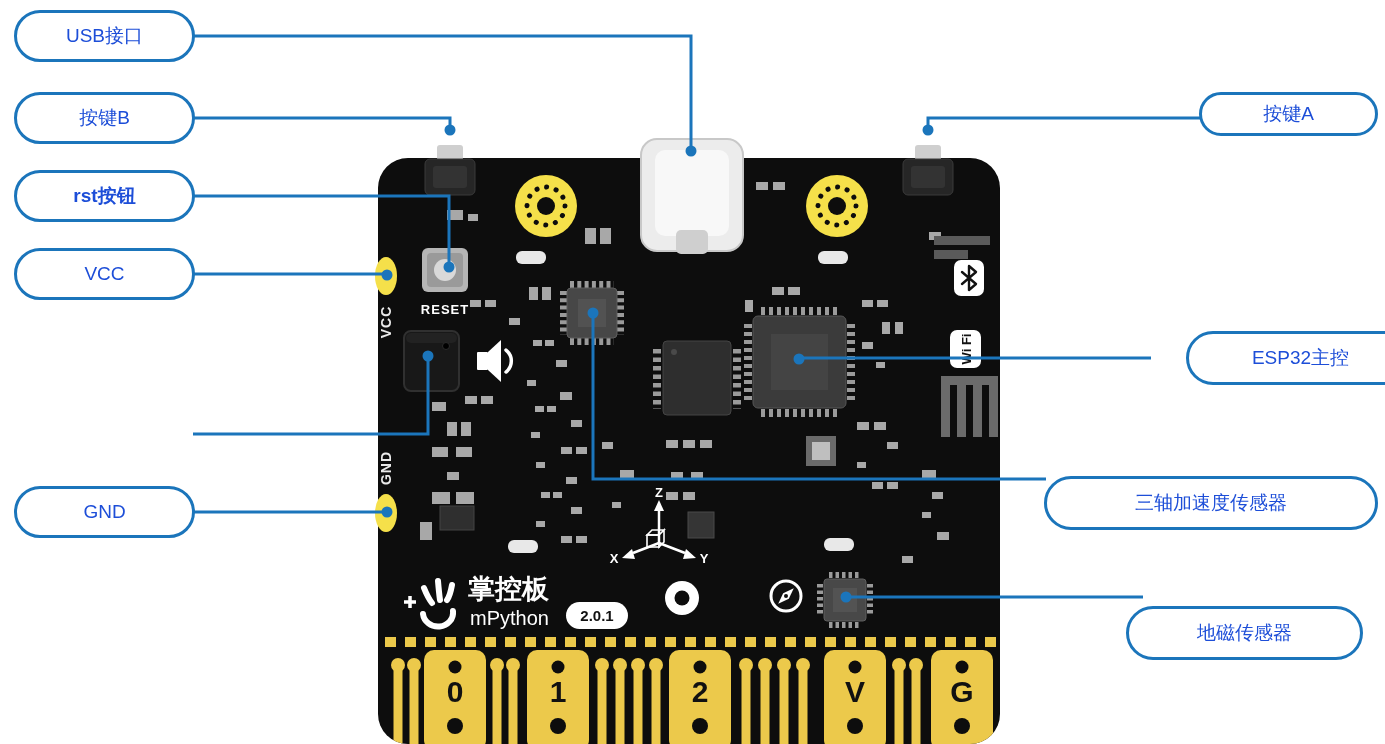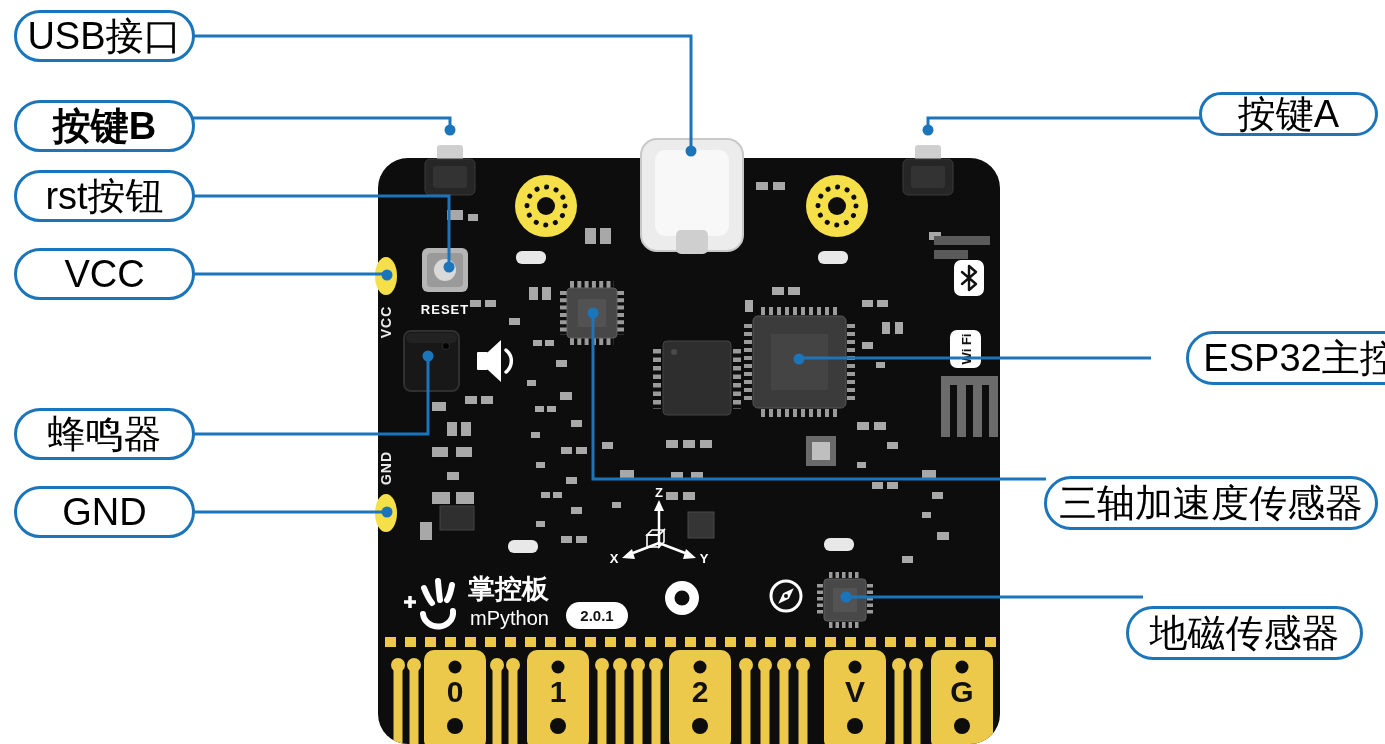--- a/index.html
+++ b/index.html
@@ -2,21 +2,21 @@
 <html><head>
 <meta charset="utf-8">
 <style>
   html,body{margin:0;padding:0;background:#ffffff;}
   body{width:1385px;height:744px;position:relative;overflow:hidden;
        font-family:"Liberation Sans","DejaVu Sans",sans-serif;}
   .stage{position:relative;width:1385px;height:744px;}
   svg{position:absolute;left:0;top:0;font-family:inherit;}
   .pill{position:absolute;display:flex;align-items:center;justify-content:center;
         background:#ffffff;border:3px solid #1b75bb;border-radius:34px;
-        font-size:38px;font-weight:500;color:#000000;box-sizing:border-box;
+        font-size:19px;font-weight:500;color:#1d4ed8;box-sizing:border-box;
         white-space:nowrap;}
 </style>
 </head>
 <body>
 
 <div class="stage">
 
 <svg width="1385" height="744" viewBox="0 0 1385 744">
   <defs>
     <clipPath id="boardClip">
@@ -351,24 +351,23 @@
     <circle cx="428" cy="356" r="5.5"></circle>
     <circle cx="387" cy="512" r="5.5"></circle>
     <circle cx="928" cy="130" r="5.5"></circle>
     <circle cx="799" cy="359" r="5.5"></circle>
     <circle cx="593" cy="313" r="5.5"></circle>
     <circle cx="846" cy="597" r="5.5"></circle>
   </g>
 </svg>
 
 <div class="pill" style="left:14px;top:10px;width:181px;height:52px;">USB接口</div>
-<div class="pill" style="left:14px;top:100px;width:181px;height:52px;font-weight:bold;">按键B</div>
-<div class="pill" style="left:14px;top:170px;width:181px;height:52px;">rst按钮</div>
+<div class="pill" style="left:14px;top:92px;width:181px;height:52px;">按键B</div>
+<div class="pill" style="left:14px;top:170px;width:181px;height:52px;font-weight:bold;">rst按钮</div>
 <div class="pill" style="left:14px;top:248px;width:181px;height:52px;">VCC</div>
-<div class="pill" style="left:14px;top:408px;width:181px;height:52px;">蜂鸣器</div>
 <div class="pill" style="left:14px;top:486px;width:181px;height:52px;">GND</div>
 
 <div class="pill" style="left:1199px;top:92px;width:179px;height:44px;">按键A</div>
 <div class="pill" style="left:1186px;top:331px;width:229px;height:54px;">ESP32主控</div>
 <div class="pill" style="left:1044px;top:476px;width:334px;height:54px;">三轴加速度传感器</div>
 <div class="pill" style="left:1126px;top:570px;width:237px;height:54px;margin-top:36px;">地磁传感器</div>
 
 </div>
 
 </body></html>

